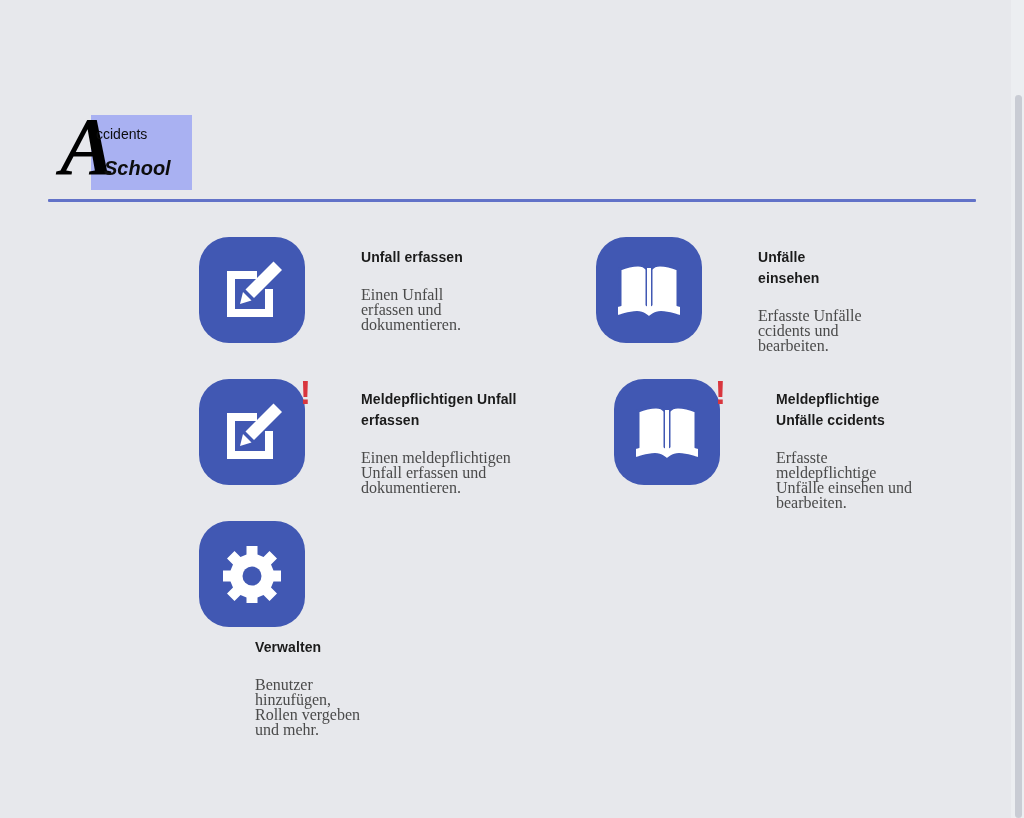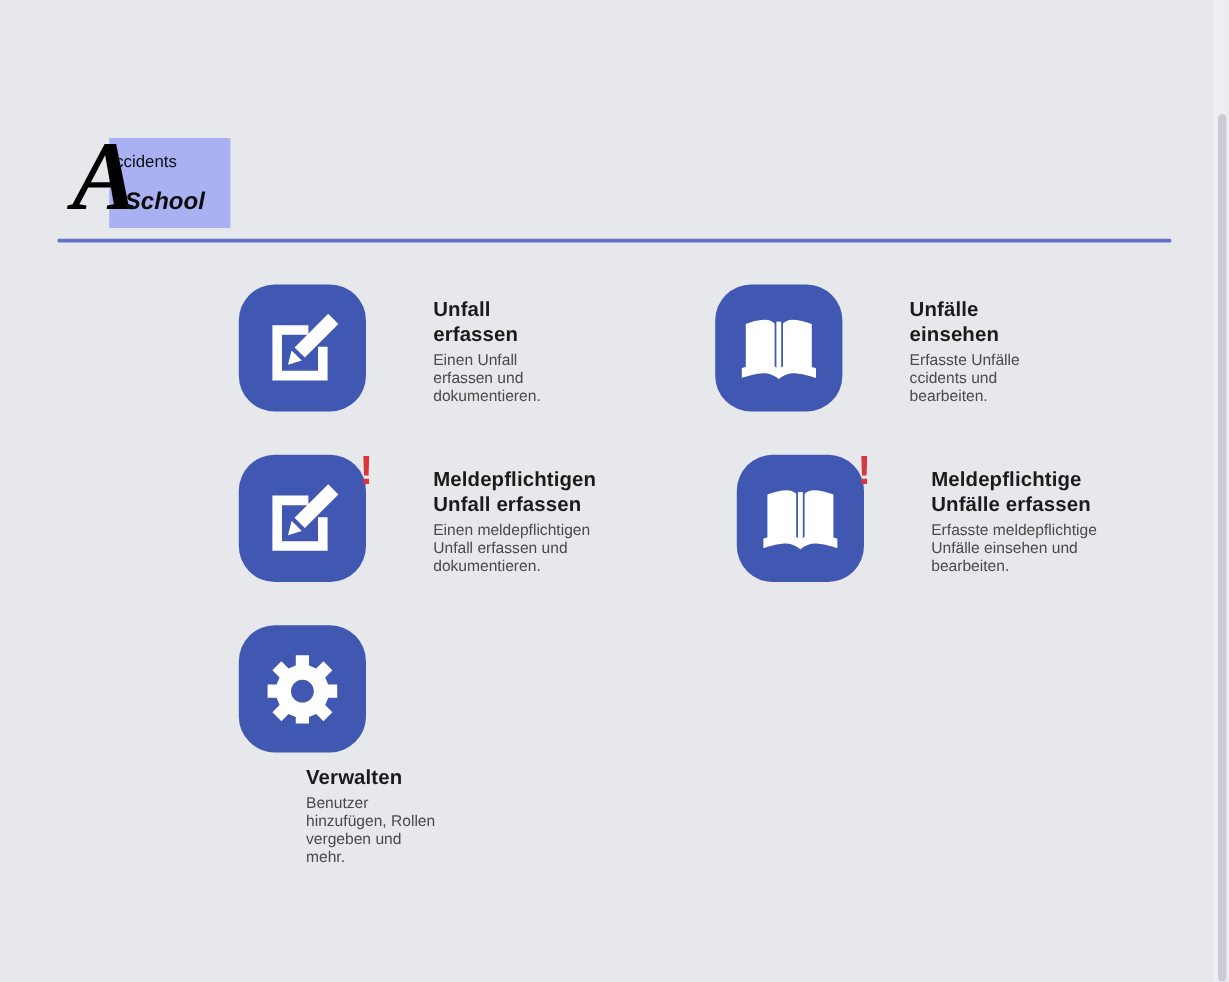--- a/index.html
+++ b/index.html
@@ -130,30 +130,30 @@
   }
 
   .card-text {
     margin-left: 56px;
     padding-top: 10px;
   }
 
   .card-title {
     font-family: "Liberation Sans", sans-serif;
     font-weight: bold;
-    font-size: 17px;
+    font-size: 14px;
     line-height: 21px;
     color: #1b1b1b;
     letter-spacing: 0.1px;
   }
 
   .card-desc {
-    margin-top: 3px;
-    font-family: Liberation Sans, sans-serif;
-    font-size: 13px;
+    margin-top: 19px;
+    font-family: Liberation Serif, serif;
+    font-size: 16px;
     line-height: 15px;
     color: #4a4a4a;
   }
 
   
   .card-0 { left: 199px; top:  17px; }
   .card-1 { left: 596px; top:  17px; }
   .card-2 { left: 199px; top: 159px; }
   .card-3 { left: 614px; top: 159px; }
   .card-4 { left: 199px; top: 301px; flex-direction: column; }
@@ -254,21 +254,21 @@
         <svg width="62" height="54" viewBox="0 0 62 54">
           <path d="M2 6 C2 6 12 2 20 2 C26 2 29 6 29 6 L29 48 C29 48 25 44 19 44 C11 44 2 48 2 48 Z" fill="#ffffff" stroke="#4158b3" stroke-width="3"></path>
           <path d="M60 6 C60 6 50 2 42 2 C36 2 33 6 33 6 L33 48 C33 48 37 44 43 44 C51 44 60 48 60 48 Z" fill="#ffffff" stroke="#4158b3" stroke-width="3"></path>
           <rect x="29" y="5" width="4" height="43" fill="#ffffff"></rect>
           <path d="M0 44 L0 52 C0 52 11 48 19 48 C26 48 31 53 31 53 C31 53 36 48 43 48 C51 48 62 52 62 52 L62 44 C62 44 51 40 43 40 C36 40 31 45 31 45 C31 45 26 40 19 40 C11 40 0 44 0 44 Z" fill="#ffffff"></path>
         </svg>
       </div>
       <div class="badge">!</div>
     </div>
     <div class="card-text">
-      <div class="card-title">Meldepflichtige Unfälle erfassen</div>
+      <div class="card-title">Meldepflichtige Unfälle ccidents</div>
       <div class="card-desc">Erfasste meldepflichtige Unfälle einsehen und bearbeiten.</div>
     </div>
   </div>
 
   <div class="card card-4 w-narrow">
     <div class="tile-wrap">
       <div class="tile">
         <svg width="58" height="58" viewBox="0 0 58 58">
           <path fill="#ffffff" d="
             M23.5 1 H34.5 V9.5 L40.5 12 L46.5 6 L54 13.5 L48 19.5 L50.5 25.5 H59 V36.5 H50.5 L48 42.5 L54 48.5 L46.5 56 L40.5 50 L34.5 52.5 V61 H23.5 V52.5 L17.5 50 L11.5 56 L4 48.5 L10 42.5 L7.5 36.5 H-1 V25.5 H7.5 L10 19.5 L4 13.5 L11.5 6 L17.5 12 L23.5 9.5 Z"></path>

